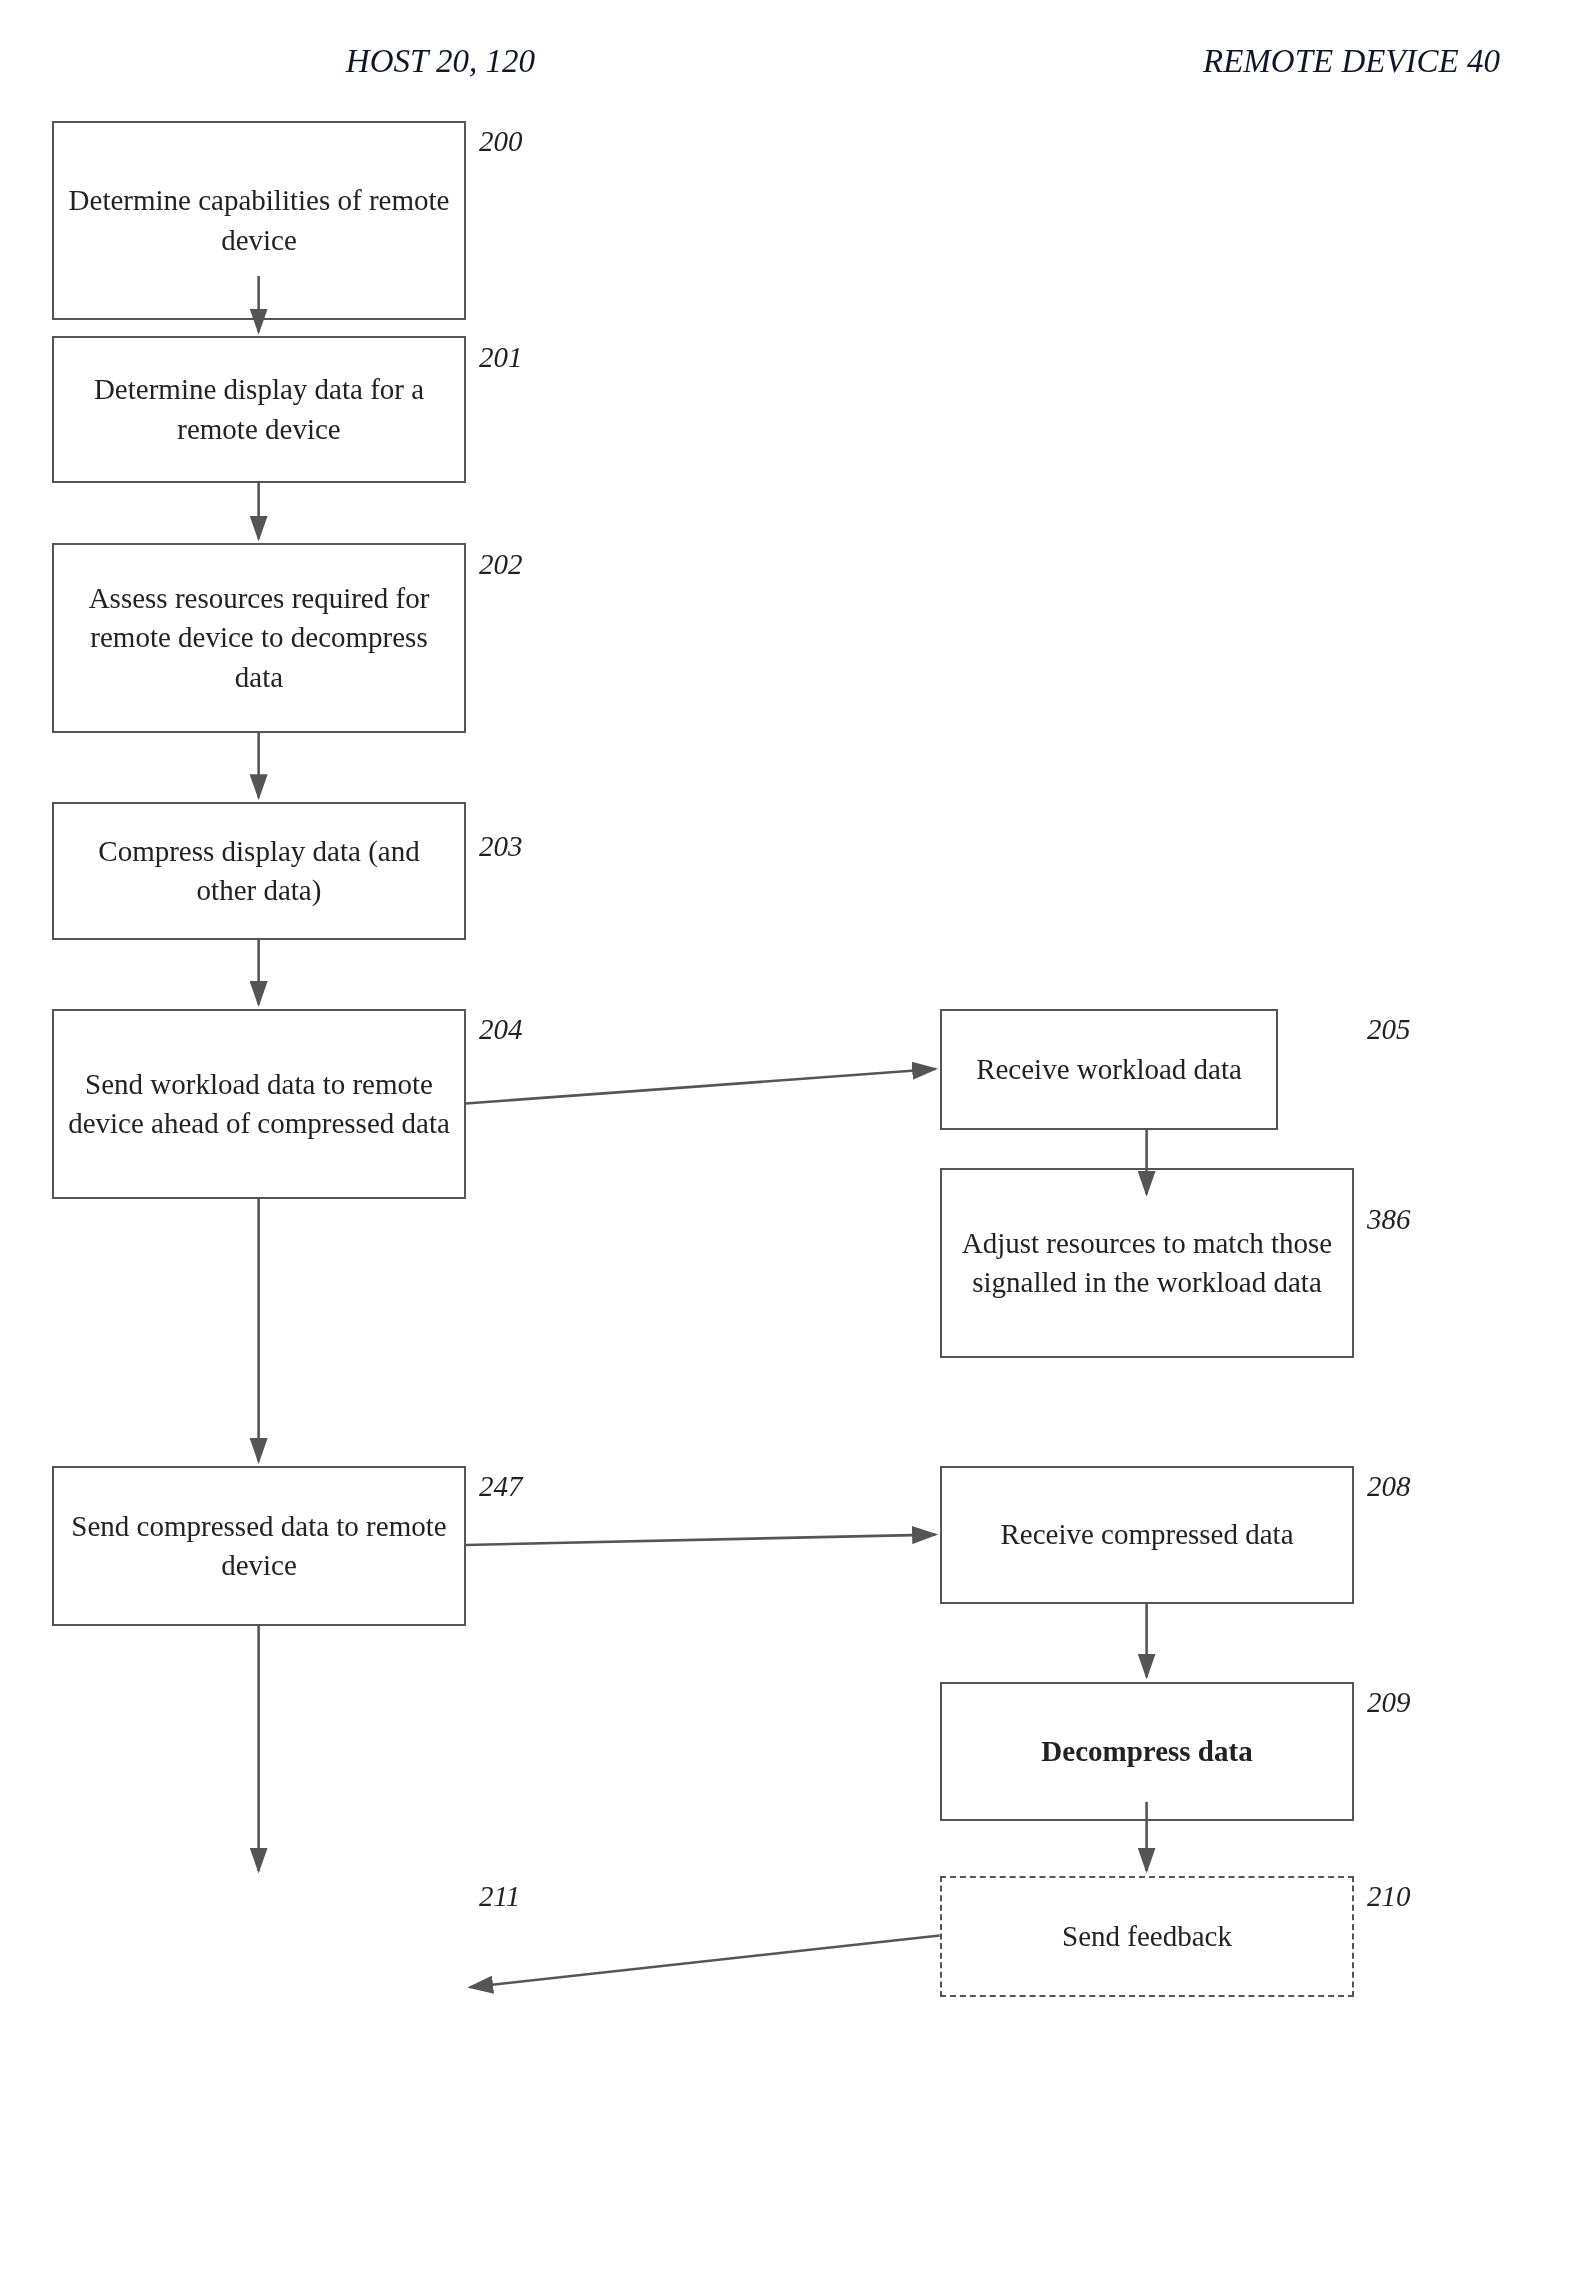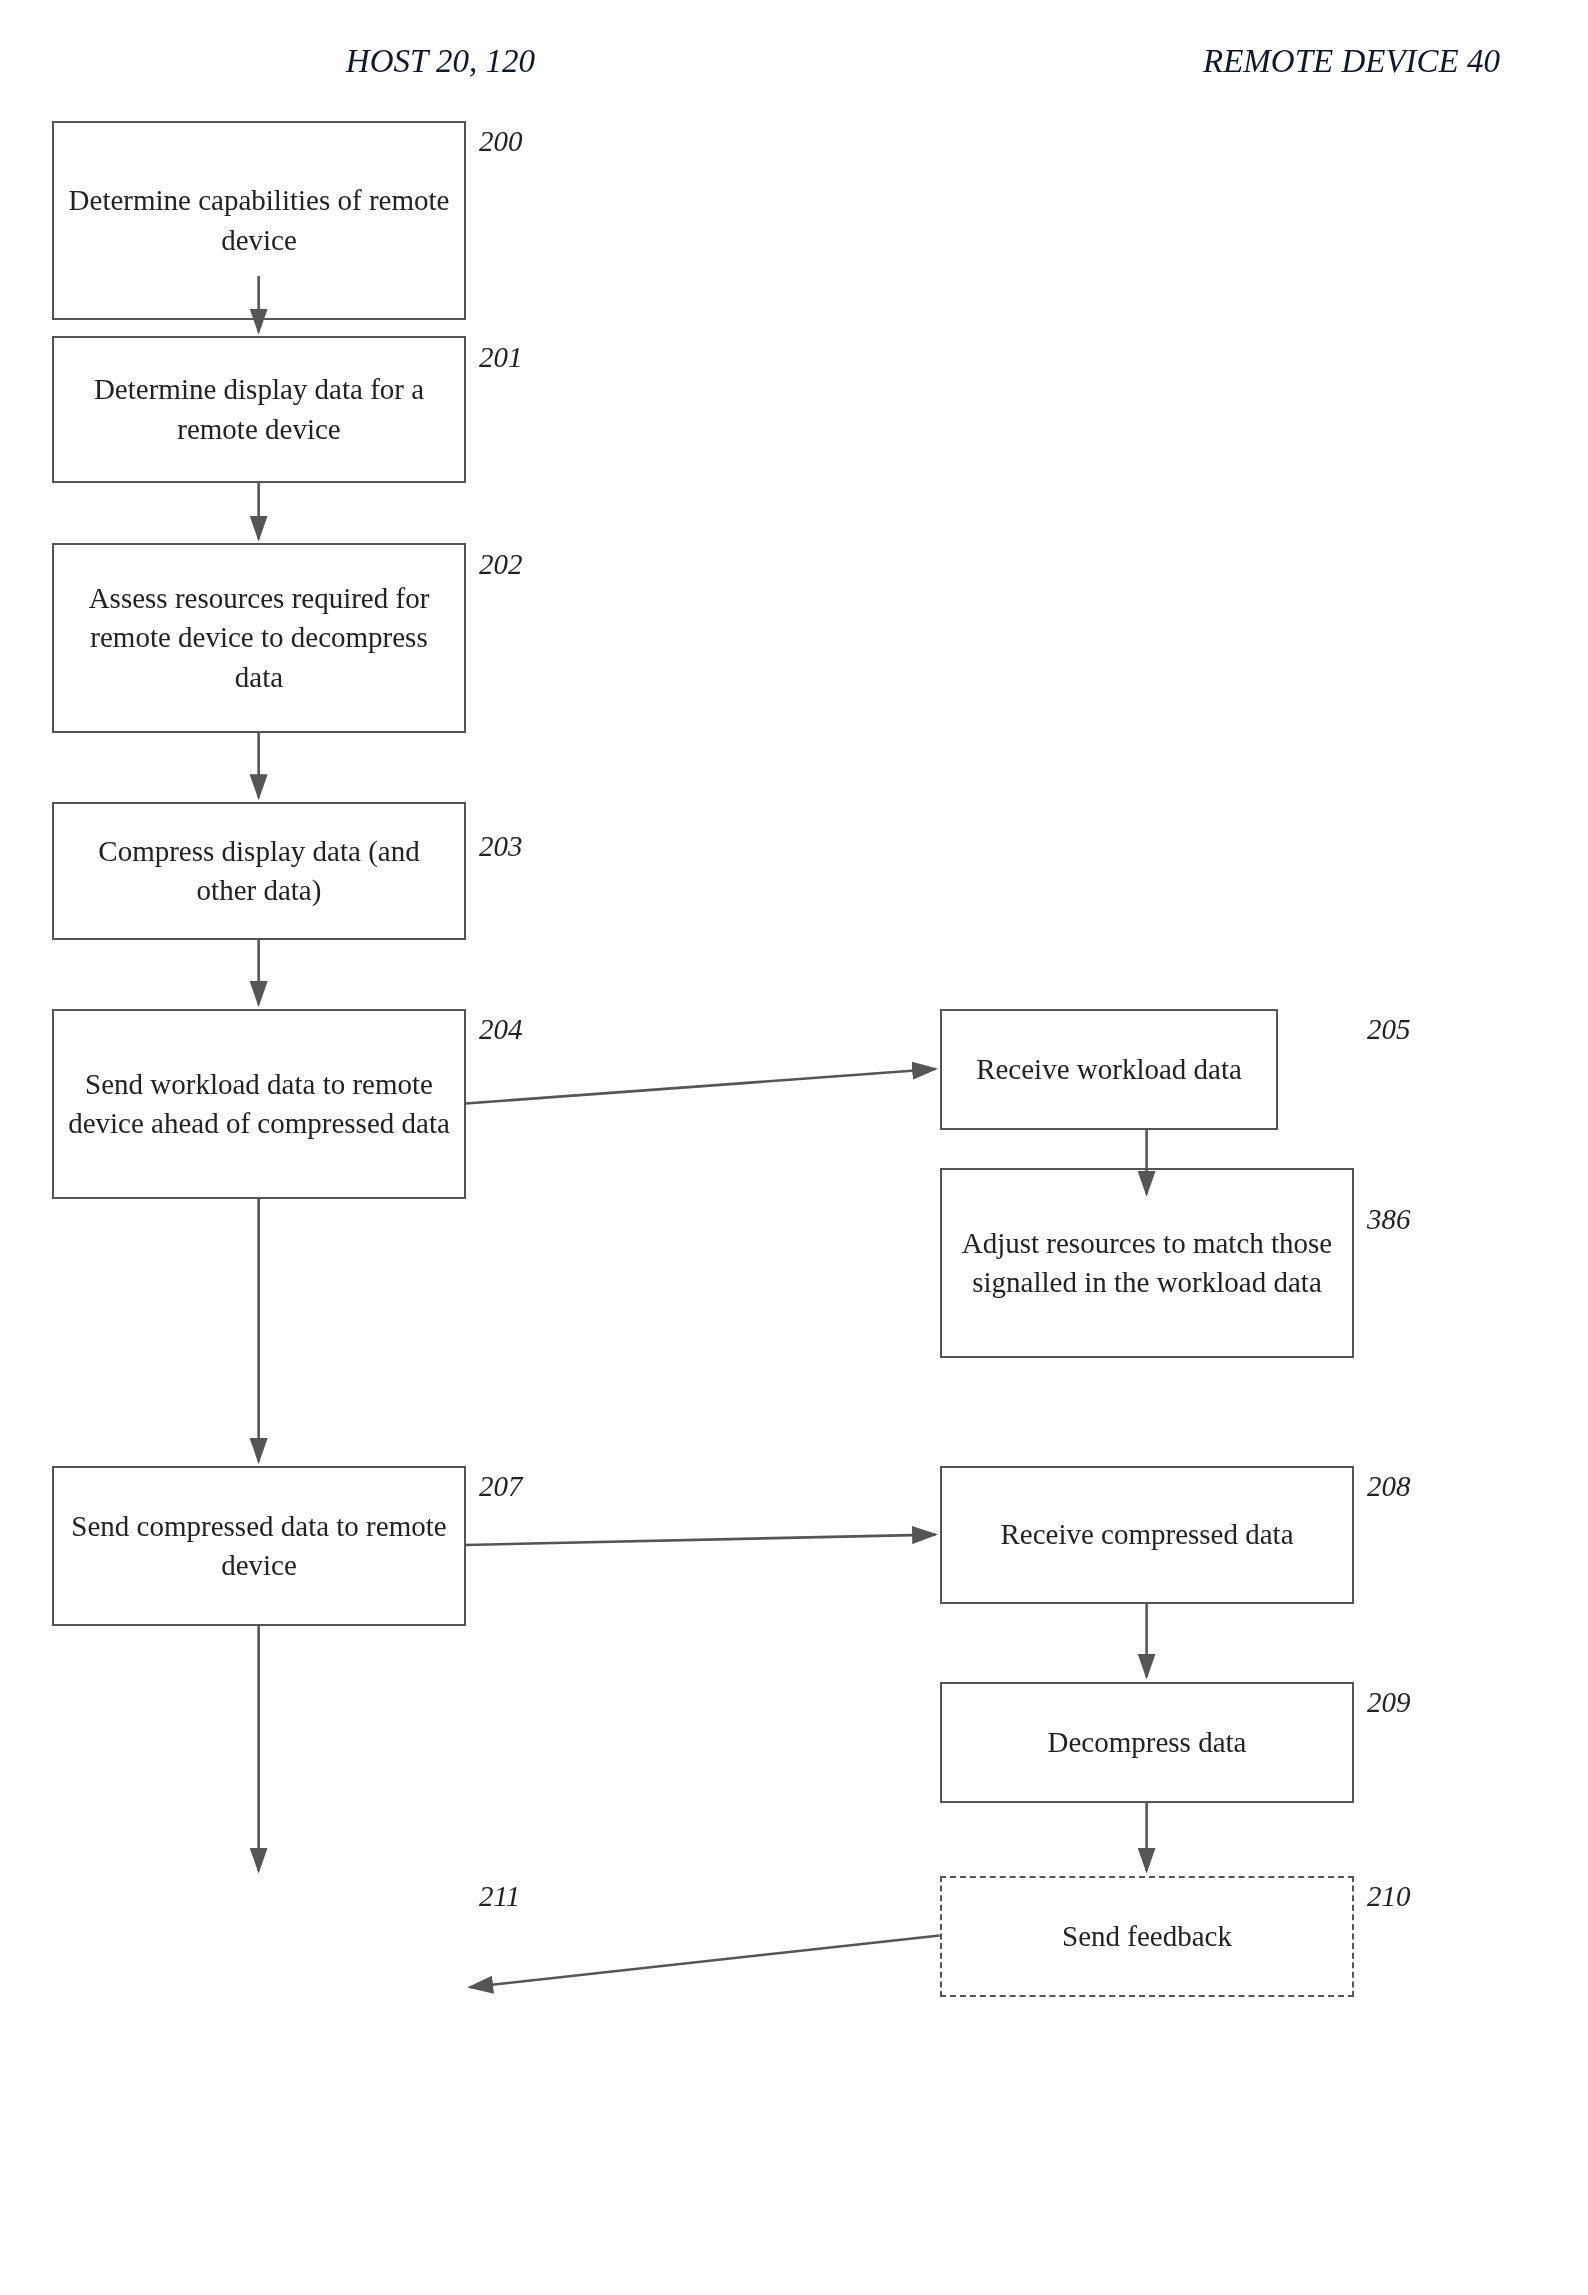--- a/index.html
+++ b/index.html
@@ -110,27 +110,27 @@
   <div class="flow-box" style="left: 940px; top: 1009px; width: 338px; height: 121px;">Receive workload data</div>
   <div class="step-label" style="left: 1367px; top: 1013px;">205</div>
 
   <div class="flow-box" style="left: 940px; top: 1168px; width: 414px; height: 190px;">Adjust resources to
 match those signalled in
 the workload data</div>
   <div class="step-label" style="left: 1367px; top: 1203px;">386</div>
 
   <div class="flow-box" style="left: 52px; top: 1466px; width: 414px; height: 160px;">Send compressed data
 to remote device</div>
-  <div class="step-label" style="left: 479px; top: 1470px;">207</div>
+  <div class="step-label" style="left: 479px; top: 1470px;">247</div>
 
   <div class="flow-box" style="left: 940px; top: 1466px; width: 414px; height: 138px;">Receive compressed
 data</div>
   <div class="step-label" style="left: 1367px; top: 1470px;">208</div>
 
-  <div class="flow-box" style="left: 940px; top: 1682px; width: 414px; height: 121px;">Decompress data</div>
+  <div class="flow-box" style="left: 940px; top: 1682px; width: 414px; height: 139px; font-weight: bold;">Decompress data</div>
   <div class="step-label" style="left: 1367px; top: 1686px;">209</div>
 
   <div class="flow-box-dashed" style="left: 940px; top: 1876px; width: 414px; height: 121px;">Send feedback</div>
   <div class="step-label" style="left: 1367px; top: 1880px;">210</div>
 
   <div class="step-label" style="left: 479px; top: 1880px;">211</div>
 
   <svg class="arrows-svg" viewBox="0 0 1842 2662" width="1588" height="2295">
     <defs>
       <marker id="arrowhead" markerWidth="10" markerHeight="7" refX="9" refY="3.5" orient="auto">

